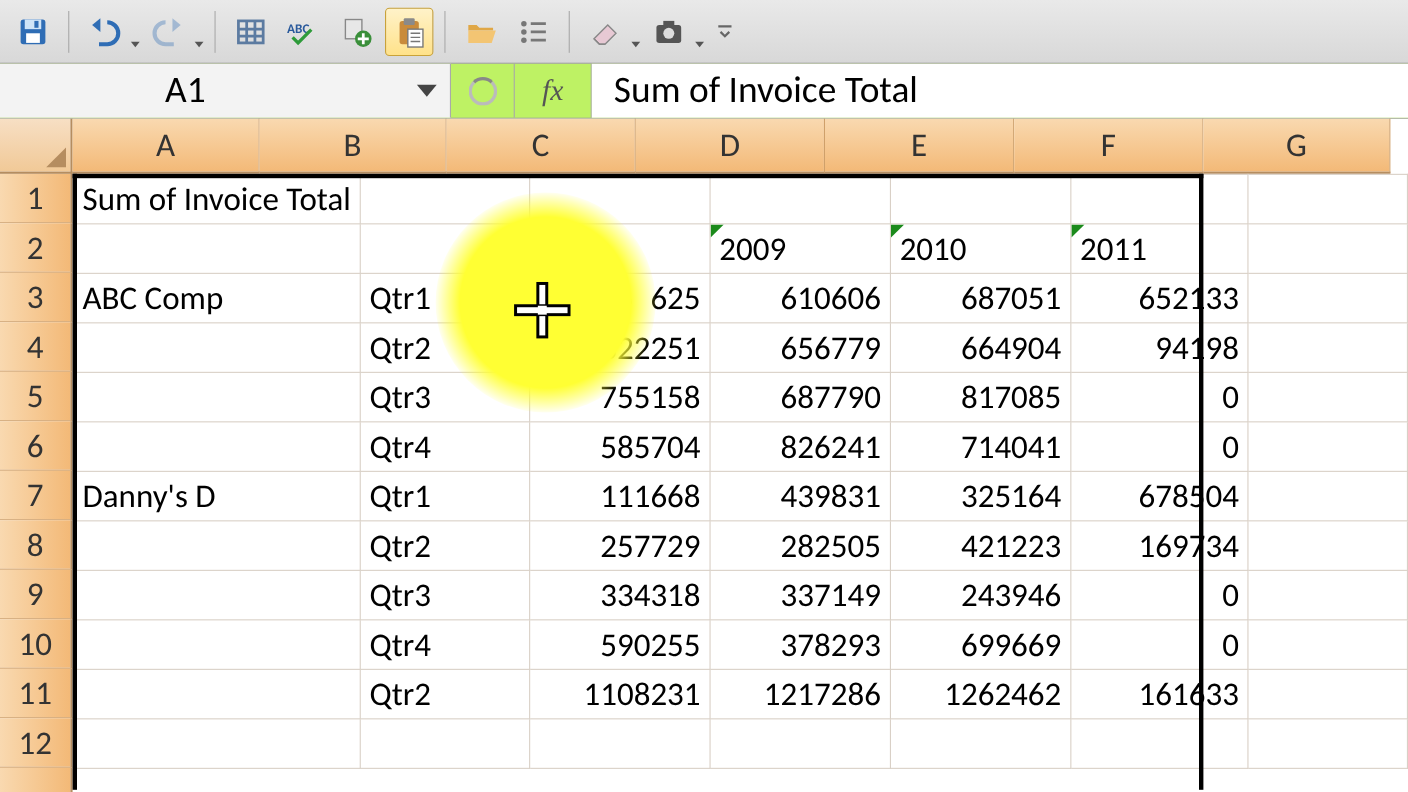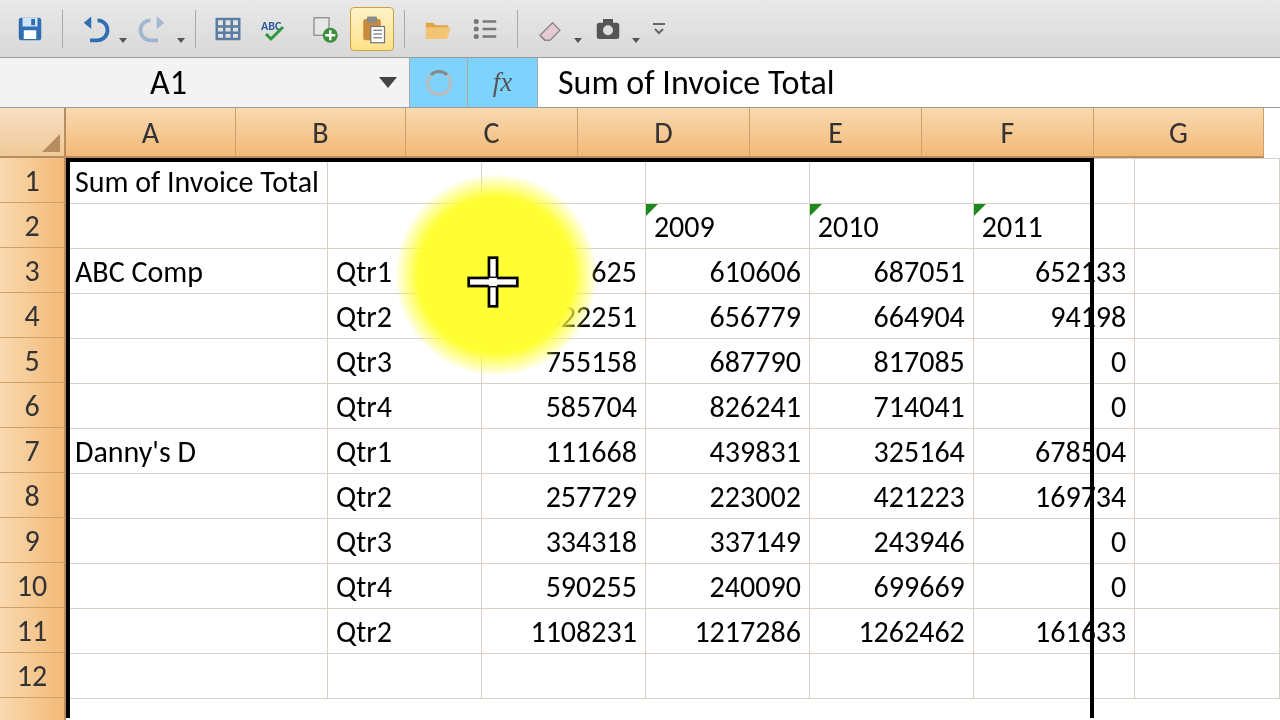--- a/index.html
+++ b/index.html
@@ -40,21 +40,21 @@
   }
   .dd-caret {
     width:0;height:0;border-left:4px solid transparent;border-right:4px solid transparent;
     border-top:5px solid #555;margin-left:2px;align-self:flex-end;margin-bottom:8px;
   }
   .tbtn-wrap {display:flex;align-items:center;}
 
   
   .fbar {
     height: 50px;
-    background:#7dd3fc;
+    background:#bef264;
     border-bottom:1px solid #9b9b9b;
     display:flex;
     align-items:stretch;
   }
   .namebox-wrap{
     width:410px;
     display:flex;align-items:center;justify-content:space-between;
     padding:0 12px 0 150px;
     border-right:1px solid #a9a9a9;
     background:#f3f3f3;
@@ -454,41 +454,41 @@
           <td class="num"><span>439831</span></td>
           <td class="num"><span>325164</span></td>
           <td class="num"><span>678504</span></td>
           <td></td>
         </tr>
 
         <tr class="rowH">
           <td></td>
           <td class="txt"><span>Qtr2</span></td>
           <td class="num"><span>257729</span></td>
-          <td class="num"><span>223002</span></td>
+          <td class="num"><span>282505</span></td>
           <td class="num"><span>421223</span></td>
           <td class="num"><span>169734</span></td>
           <td></td>
         </tr>
 
         <tr class="rowH">
           <td></td>
           <td class="txt"><span>Qtr3</span></td>
           <td class="num"><span>334318</span></td>
           <td class="num"><span>337149</span></td>
           <td class="num"><span>243946</span></td>
           <td class="num"><span>0</span></td>
           <td></td>
         </tr>
 
         <tr class="rowH">
           <td></td>
           <td class="txt"><span>Qtr4</span></td>
           <td class="num"><span>590255</span></td>
-          <td class="num"><span>240090</span></td>
+          <td class="num"><span>378293</span></td>
           <td class="num"><span>699669</span></td>
           <td class="num"><span>0</span></td>
           <td></td>
         </tr>
 
 
         <tr class="rowH">
           <td></td>
           <td class="txt"><span>Qtr2</span></td>
           <td class="num"><span>1108231</span></td>

